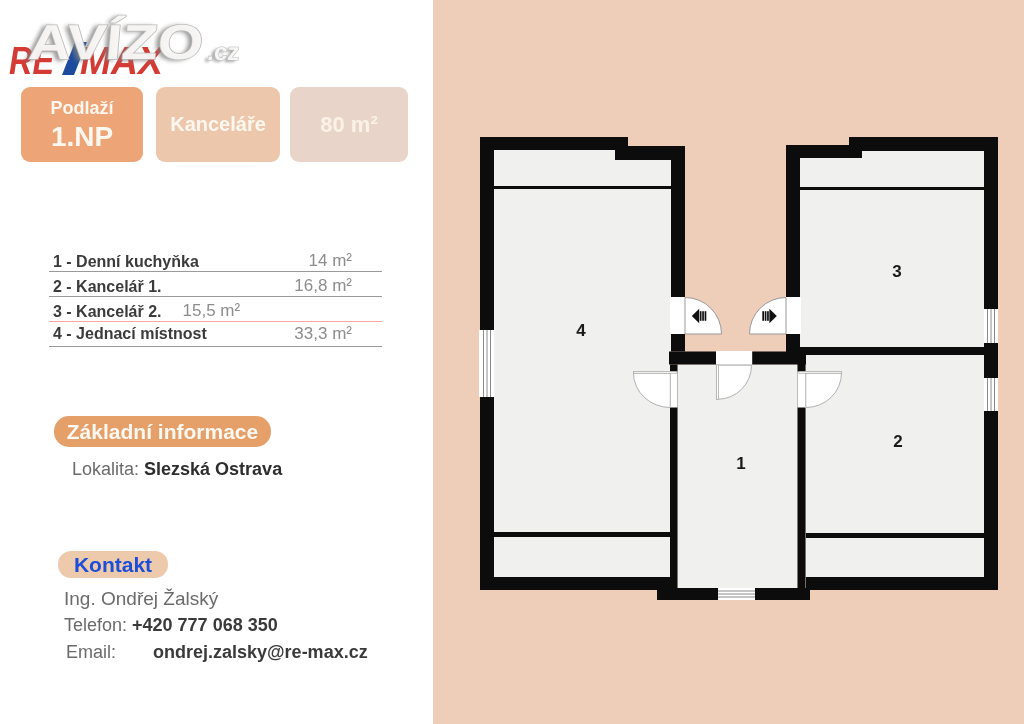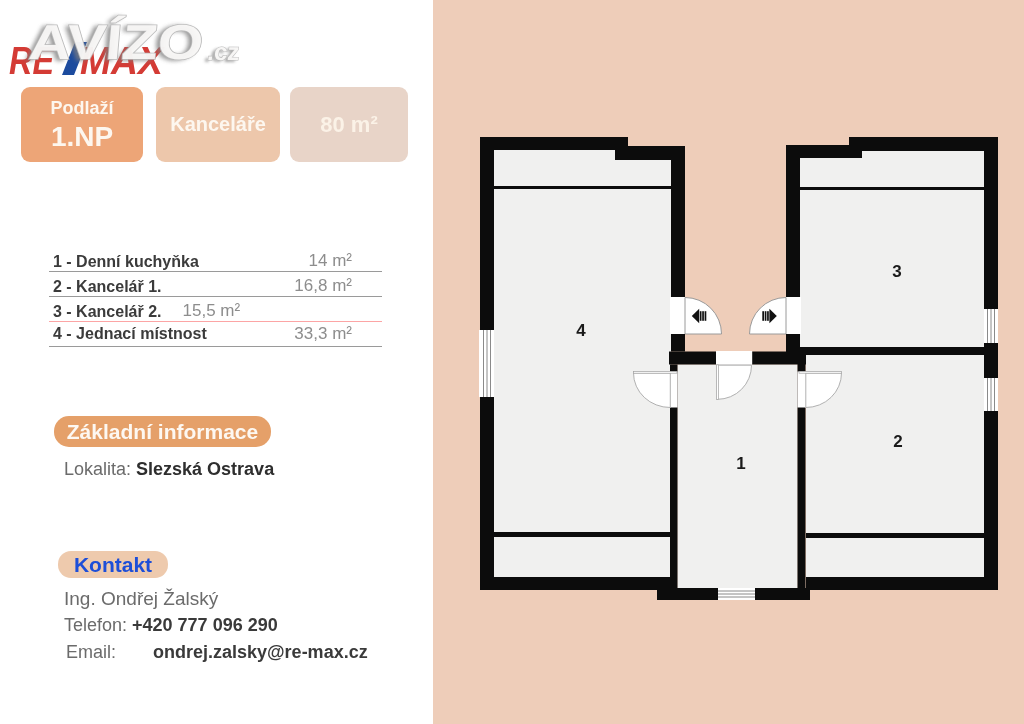--- a/index.html
+++ b/index.html
@@ -56,27 +56,27 @@
   </div>
 
   <div style="height:24px;border-bottom:1px solid #9a9a9a;display:flex;justify-content:space-between;align-items:center;">
     <span style="font-size:16px;font-weight:bold;color:#3b3b3b;padding-left:4px;">4 - Jednací místnost</span>
     <span style="font-size:17px;color:#8d8d8d;padding-right:30px;">33,3 m²</span>
   </div>
 </div>
 
 <div class="abs" style="left:54px;top:416px;width:217px;height:31px;background:#e5a069;border-radius:15px;display:flex;align-items:center;justify-content:center;color:#fdf8f2;font-size:21px;font-weight:bold;">Základní informace</div>
 
-<div class="abs" style="left:64px;top:459px;font-size:18px;color:#6b6b6b;">Lokalita: <span style="color:#2e2e2e;font-weight:bold;">Slezská Ostrava</span></div>
+<div class="abs" style="left:72px;top:459px;font-size:18px;color:#6b6b6b;">Lokalita: <span style="color:#2e2e2e;font-weight:bold;">Slezská Ostrava</span></div>
 
 <div class="abs" style="left:58px;top:551px;width:110px;height:27px;background:#eecaad;border-radius:13px;display:flex;align-items:center;justify-content:center;color:#1d4ed8;font-size:21px;font-weight:bold;">Kontakt</div>
 
 <div class="abs" style="left:64px;top:588px;font-size:19px;color:#6b6b6b;">Ing. Ondřej Žalský</div>
 
-<div class="abs" style="left:64px;top:615px;font-size:18px;color:#6b6b6b;">Telefon: <span style="color:#3a3a3a;font-weight:bold;">+420 777 096 290</span></div>
+<div class="abs" style="left:64px;top:615px;font-size:18px;color:#6b6b6b;">Telefon: <span style="color:#3a3a3a;font-weight:bold;">+420 777 068 350</span></div>
 
 <div class="abs" style="left:66px;top:642px;font-size:18px;color:#6b6b6b;">Email: <span style="color:#3a3a3a;font-weight:bold;margin-left:32px;">ondrej.zalsky@re-max.cz</span></div>
 
 <svg class="abs" style="left:0;top:0;" width="1024" height="724" viewBox="0 0 1024 724">
   <g>
 
     <rect x="494" y="150" width="177" height="427" fill="#f0f0ef"></rect>
 
     <rect x="800" y="151" width="184" height="196" fill="#f0f0ef"></rect>
 

